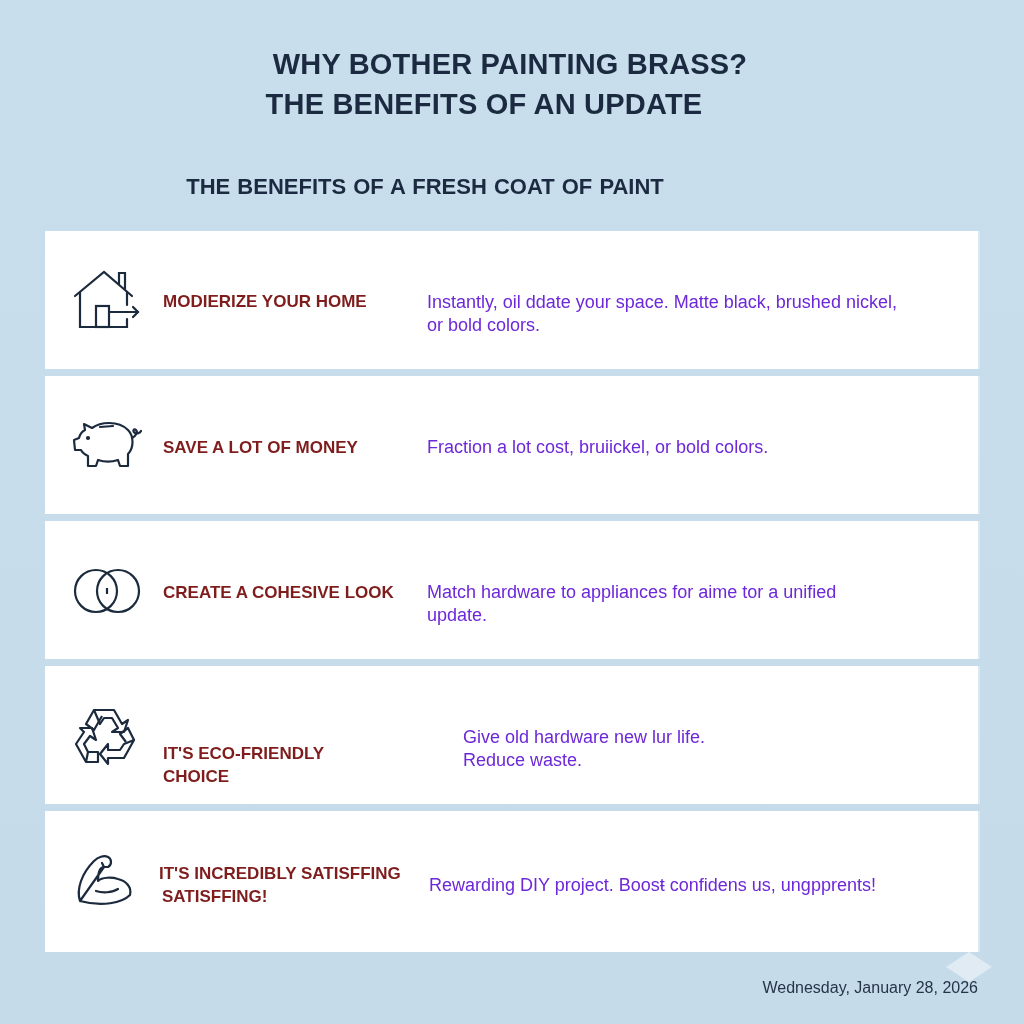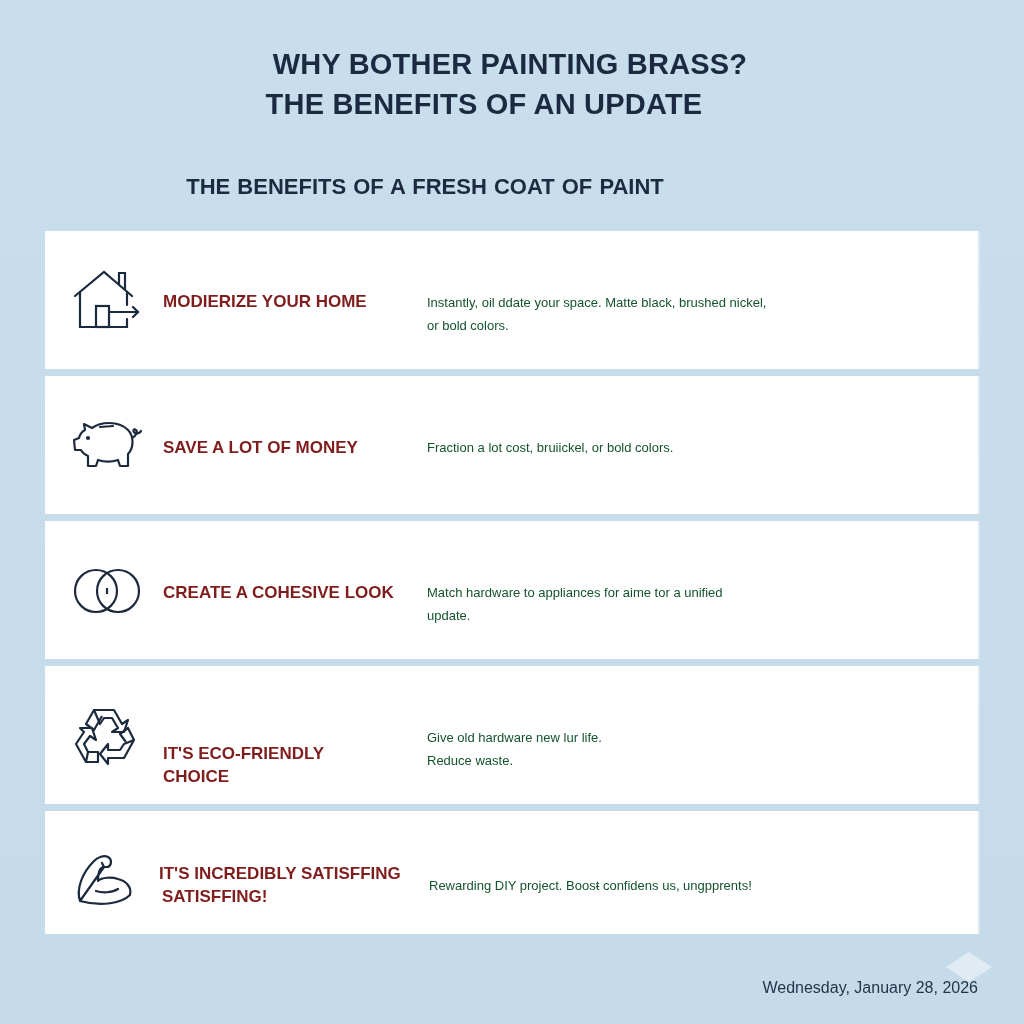--- a/index.html
+++ b/index.html
@@ -21,30 +21,30 @@
       position: absolute; left: 0; width: 856px; top: 172px;
       text-align: center; font-weight: 700; font-size: 22px; line-height: 30px;
       color: #1b2a40; padding-right: 6px;
       word-spacing: 1px;
     }
     .cards { position: absolute; left: 45px; top: 231px; width: 935px; }
     .card {
       position: relative; height: 138px; background: #ffffff;
       margin-bottom: 7px; border-right: 2px solid #dbe8f1;
     }
-    .card:last-child { height: 123px; }
+    .card:last-child { height: 141px; }
     .icon { position: absolute; left: 27px; top: 38px; width: 72px; height: 62px; }
     .icon svg { width: 100%; height: 100%; }
     .label {
       position: absolute; left: 118px; font-weight: 700; font-size: 17px; line-height: 23px;
       color: #7f1d1d; white-space: nowrap;
     }
     .desc {
-      position: absolute; left: 382px; font-size: 13px; line-height: 23px;
-      color: #14532d; width: 520px;
+      position: absolute; left: 382px; font-size: 18px; line-height: 23px;
+      color: #6d28d9; width: 520px;
     }
     .date {
       position: absolute; right: 46px; top: 979px; font-size: 16px; color: #25344a;
     }
     .sparkle {
       position: absolute; left: 946px; top: 952px; width: 46px; height: 30px;
       background: rgba(255,255,255,0.45);
       clip-path: polygon(50% 0, 100% 50%, 50% 100%, 0 50%);
     }
   </style>
@@ -124,21 +124,21 @@
           <path d="M62,36 L52,54 L36,54 L36,60 L28,50 L36,40 L36,46 L48,46 L52,40 Z"></path>
           <path d="M62,36 L56,24 L48,30 L54,38"></path>
           <path d="M14,58 L4,40 L12,28 L8,24 L20,24 L24,36 L18,32 L12,40 L16,48 Z"></path>
           <path d="M14,58 L26,58 L26,48 L16,48"></path>
         </svg>
       </span>
       <div class="label" style="top:52px;margin-top:24px;">
         <div>IT'S ECO-FRIENDLY</div>
         <div>CHOICE</div>
       </div>
-      <div class="desc" style="top:60px;">
+      <div class="desc" style="top:60px;margin-left:36px;">
         <div>Give old hardware new lur life.</div>
         <div>Reduce waste.</div>
       </div>
     </div>
 
     <div class="card">
       <span class="icon">
         <svg viewBox="0 0 72 62" fill="none" stroke="#1c2a3d" stroke-width="2.2" stroke-linejoin="round" stroke-linecap="round">
           <path d="M8,52 C4,40 10,24 22,12 C26,8 32,6 36,8 C40,10 40,16 36,18 L32,18 L30,14 M32,18 C28,18 26,24 26,32 C30,28 40,28 46,30 C54,32 60,38 58,46 C50,54 30,58 8,52 Z"></path>
           <path d="M24,42 C30,44 40,44 46,40"></path>

